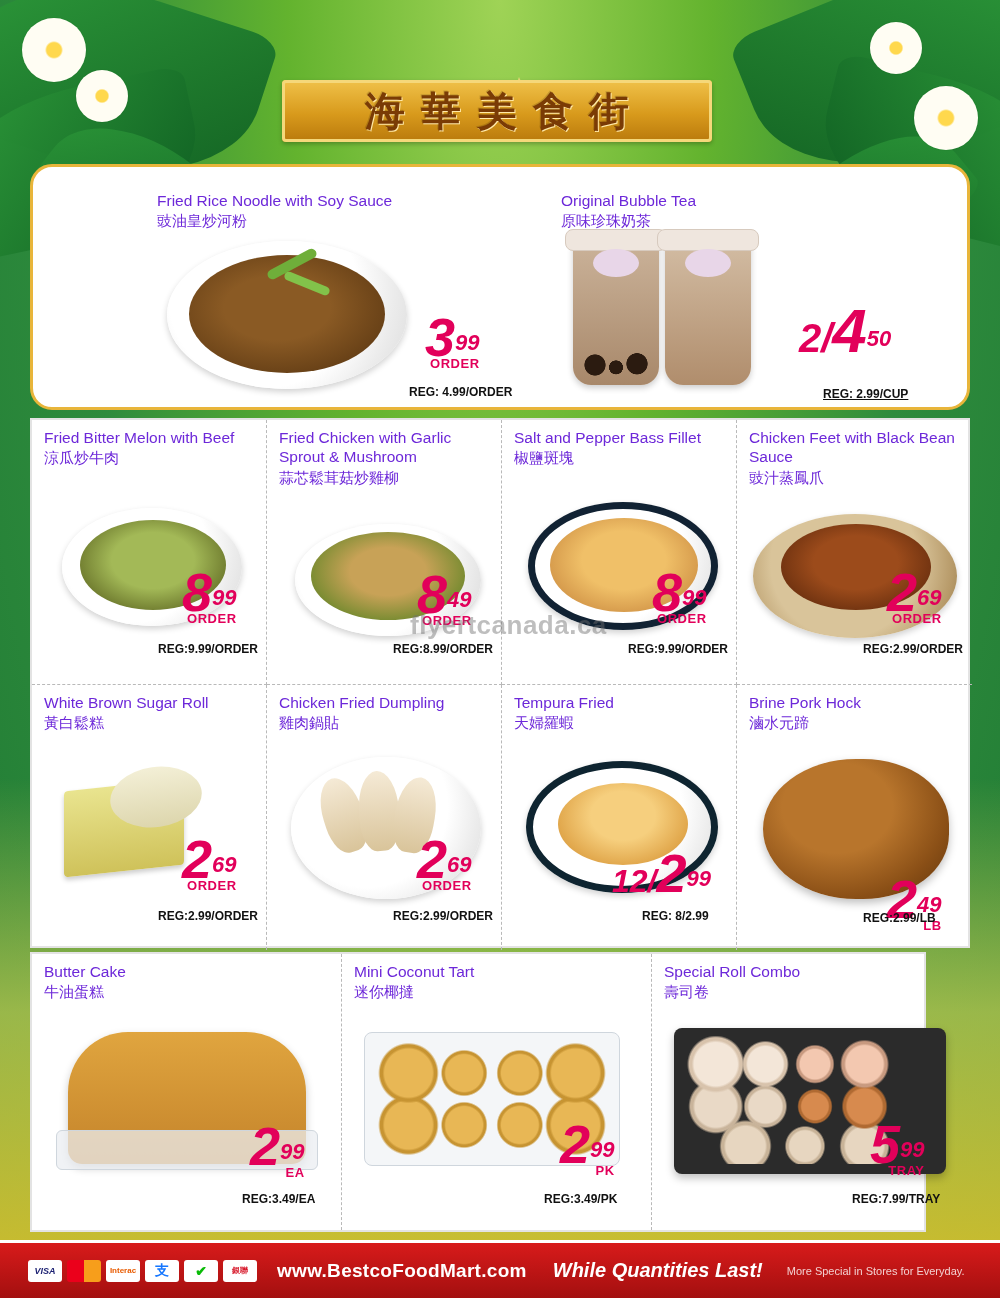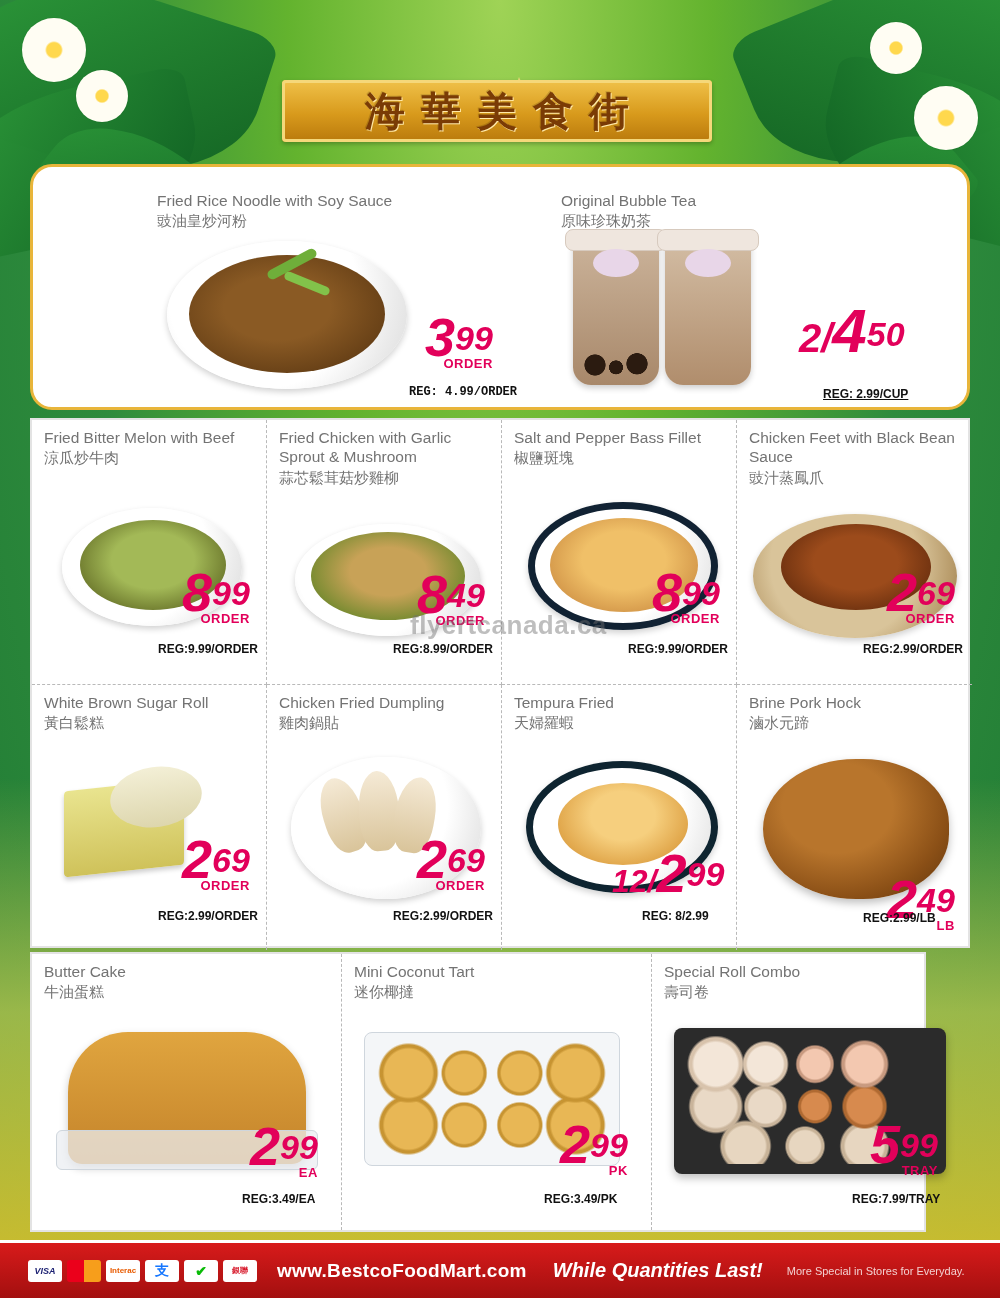--- a/index.html
+++ b/index.html
@@ -77,27 +77,27 @@
   }
 
   
   .topbox{
     position:absolute; left:16px; top:12px; width:940px; height:246px;
     background:#fff; border:3px solid #e8b53a; border-radius:22px;
     overflow:hidden;
   }
   .topbox .inner{ position:relative; width:100%; height:100%; }
 
-  .item-title{ font-size:15.5px; color:#737373; line-height:1.25; }
+  .item-title{ font-size:15.5px; color:#6d28d9; line-height:1.25; }
   .item-title .cn{ font-family:"DejaVu Sans", sans-serif; font-size:15px; display:block; margin-top:2px; }
 
   
   .price{ position:absolute; color:#e2005a; font-weight:bold; line-height:.9; }
   .price .d{ font-size:54px; font-style:italic; font-family:"Liberation Sans", sans-serif; }
-  .price .c{ font-size:34px; font-style:italic; vertical-align:super; }
+  .price .c{ font-size:22px; font-style:italic; vertical-align:super; }
   .price .unit{ font-size:13px; letter-spacing:.5px; display:block; margin-top:-4px; text-align:right; }
   .reg{ position:absolute; font-size:12px; font-weight:bold; color:#111; }
 
   
   .grid{
     position:absolute; left:16px; top:266px; width:940px; height:530px;
     background:#fff; border:2px solid #e3e3e3;
   }
   .cell{ position:absolute; border-right:1px dashed #b9b9b9; border-bottom:1px dashed #b9b9b9; }
   .cell.last-col{ border-right:none; }
@@ -190,21 +190,21 @@
 
           <div class="plate" style="left:134px;top:74px;width:240px;height:148px;"></div>
           <div class="food" style="left:156px;top:88px;width:196px;height:118px;background:radial-gradient(ellipse at 45% 45%, #8a5a24 0 35%, #6b4318 70%, #4a2e10 100%);"></div>
           <div class="food" style="left:232px;top:92px;width:54px;height:10px;background:#6fae3a;border-radius:6px;transform:rotate(-28deg);"></div>
           <div class="food" style="left:250px;top:112px;width:48px;height:9px;background:#82c24a;border-radius:6px;transform:rotate(22deg);"></div>
 
           <div class="price" style="left:392px;top:146px;">
             <span class="d">3</span><span class="c">99</span>
             <span class="unit">ORDER</span>
           </div>
-          <div class="reg" style="left:376px;top:218px;font-family:Liberation Mono, monospace;">REG: 4.99/ORDER</div>
+          <div class="reg" style="left:376px;top:218px;">REG: 4.99/ORDER</div>
         </div>
 
         <div>
           <div class="item-title" style="position:absolute;left:528px;top:24px;width:300px;">
             <span>Original Bubble Tea</span>
             <span class="cn">原味珍珠奶茶</span>
           </div>
 
           <div style="position:absolute;left:540px;top:72px;width:86px;height:146px;background:linear-gradient(#cbb39a,#a8886a);border-radius:6px 6px 18px 18px;box-shadow:0 3px 6px rgba(0,0,0,.2);"></div>
           <div style="position:absolute;left:532px;top:62px;width:102px;height:22px;background:#efe6de;border-radius:8px;border:1px solid #d7cabe;"></div>

